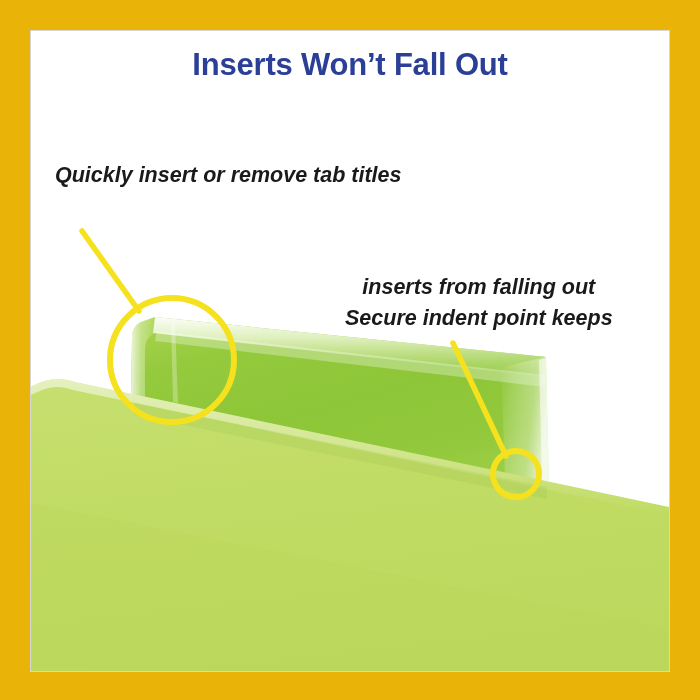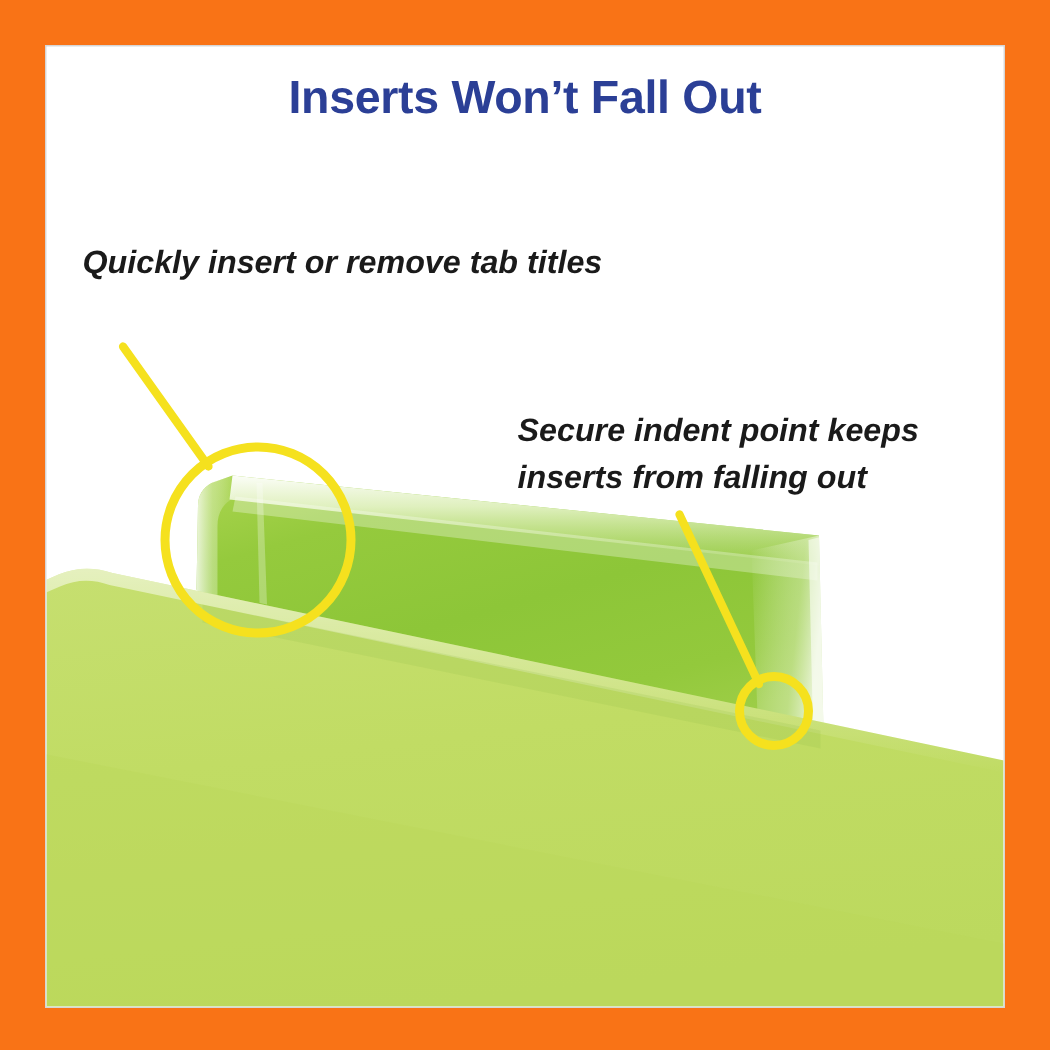--- a/index.html
+++ b/index.html
@@ -6,21 +6,21 @@
   html,body{margin:0;padding:0;}
   body{
     width:700px;height:700px;
     background:#ffffff;
     font-family:"Liberation Sans", sans-serif;
     overflow:hidden;
   }
   #stage{
     position:relative;
     width:700px;height:700px;
-    background:#f97316;
+    background:#eab308;
     overflow:hidden;
   }
   
   #photo-frame{
     position:absolute;
     left:30px;top:30px;
     width:640px;height:642px;
     background:#ffffff;
     border:1px solid #d6d6d6;
     box-sizing:border-box;
@@ -46,20 +46,21 @@
   }
   
   .callout{
     position:absolute;
     font-style:italic;
     font-weight:bold;
     color:#1a1a1a;
     font-size:21.5px;
     line-height:31px;
     white-space:nowrap;
+    text-align:center;
   }
   #callout-left{ left:55px; top:160px; }
   #callout-right{ left:345px; top:272px; }
   .callout span{display:block;}
   
   #art{
     position:absolute;left:0;top:0;width:700px;height:700px;
     pointer-events:none;
   }
 </style>
@@ -186,22 +187,22 @@
     </svg>
   </div>
 
   <div id="headline">Inserts Won’t Fall Out</div>
 
   <div id="callout-left" class="callout">
     <span>Quickly insert or remove tab titles</span>
   </div>
 
   <div id="callout-right" class="callout">
+    <span>inserts from falling out</span>
     <span>Secure indent point keeps</span>
-    <span>inserts from falling out</span>
   </div>
 
   <svg id="art" viewBox="0 0 700 700">
     <g>
       <line x1="82" y1="231" x2="139" y2="311" stroke="#f5e11e" stroke-width="5.5" stroke-linecap="round"></line>
       <circle cx="172" cy="360" r="62" fill="none" stroke="#f5e11e" stroke-width="6"></circle>
     </g>
     <g>
       <line x1="453" y1="343" x2="506" y2="456" stroke="#f5e11e" stroke-width="5.5" stroke-linecap="round"></line>
       <circle cx="516" cy="474" r="23" fill="none" stroke="#f5e11e" stroke-width="6"></circle>

